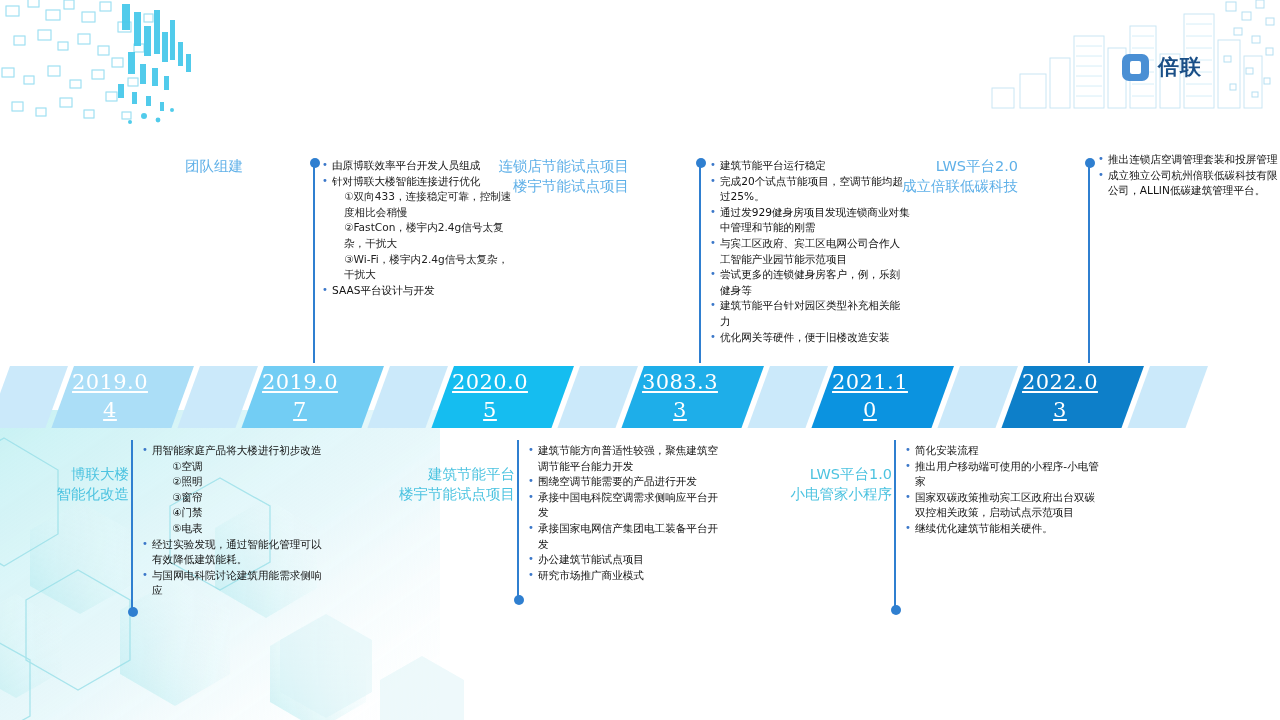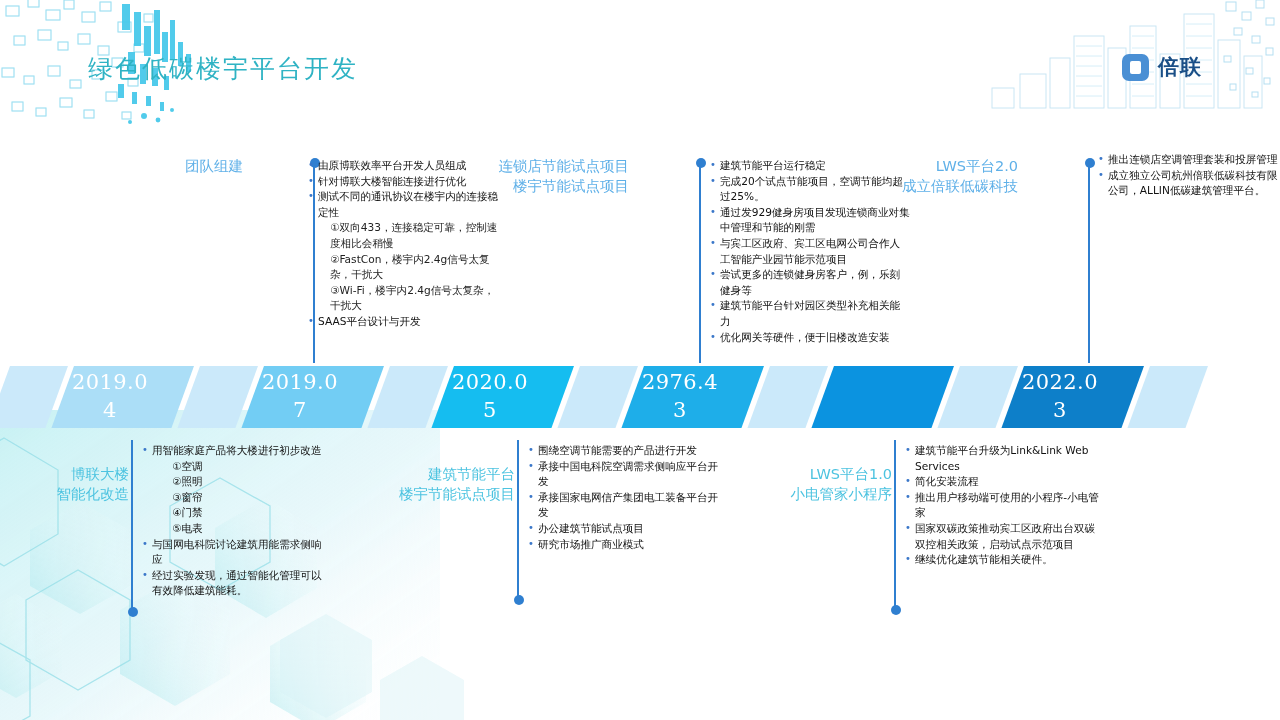--- a/index.html
+++ b/index.html
@@ -78,20 +78,21 @@
     position: absolute;
     top: 368px;
     width: 112px;
     text-align: center;
     color: #ffffff;
     font-size: 21px;
     line-height: 28px;
     font-family: "DejaVu Serif", "Liberation Serif", serif;
     letter-spacing: .4px;
     pointer-events: none;
+    text-decoration: underline;
   }
 
   .tl-head {
     position: absolute;
     text-align: right;
     color: #5fb0e8;
     font-size: 14.5px;
     line-height: 20px;
     white-space: pre-line;
     font-family: "DejaVu Sans", "Liberation Sans", sans-serif;
@@ -275,21 +276,20 @@
   </svg>
 
   <svg class="deco" id="deco-hex-b2" viewBox="0 0 260 190">
     <g fill="#d7f2f6" opacity=".8">
       <polygon points="30,70 76,44 122,70 122,122 76,148 30,122"></polygon>
       <polygon points="130,110 172,86 214,110 214,158 172,182 130,158"></polygon>
     </g>
   </svg>
 
   <div id="header">
-    <div id="page-title">绿色低碳楼宇平台开发</div>
     <div id="brand">
       <div id="brand-mark">
         <div class="inner"></div>
       </div>
       <div id="brand-name">倍联</div>
     </div>
   </div>
 
   <div id="band">
       <div class="band-slab" style="left: -2px; width: 58px; background: rgb(203, 233, 250);"></div>
@@ -304,25 +304,24 @@
       <div class="band-slab" style="left: 442px; width: 120px; background: rgb(21, 189, 240);"></div>
       <div class="band-slab" style="left: 632px; width: 120px; background: rgb(30, 174, 233);"></div>
       <div class="band-slab" style="left: 822px; width: 120px; background: rgb(11, 147, 224);"></div>
       <div class="band-slab" style="left: 1012px; width: 120px; background: rgb(13, 127, 201);"></div>
     </div>
 
   <div id="columns">
       <div class="tl-head" style="right: 1037px; top: 156px;">团队组建</div>
       <div class="tl-axis" style="left: 313px; top: 163px; height: 200px;"></div>
       <div class="tl-dot" style="left: 314px; top: 158px;"></div>
-      <div class="tl-body" style="left: 308px; top: 158px; width: 196px;">
+      <div class="tl-body" style="left: 322px; top: 158px; width: 196px;">
         <ul>
           <li>由原博联效率平台开发人员组成</li>
           <li>针对博联大楼智能连接进行优化</li>
-          <li>测试不同的通讯协议在楼宇内的连接稳定性</li>
           <li class="sub" style="list-style: none; padding-left: 22px; --no-bullet: 1;">①双向433，连接稳定可靠，控制速度相比会稍慢</li>
           <li class="sub" style="list-style: none; padding-left: 22px; --no-bullet: 1;">②FastCon，楼宇内2.4g信号太复杂，干扰大</li>
           <li class="sub" style="list-style: none; padding-left: 22px; --no-bullet: 1;">③Wi-Fi，楼宇内2.4g信号太复杂，干扰大</li>
           <li>SAAS平台设计与开发</li>
         </ul>
       </div>
       <div class="tl-head" style="right: 651px; top: 156px;">连锁店节能试点项目
 楼宇节能试点项目</div>
       <div class="tl-axis" style="left: 699px; top: 163px; height: 200px;"></div>
       <div class="tl-dot" style="left: 700px; top: 158px;"></div>
@@ -352,44 +351,44 @@
       <div class="tl-axis" style="left: 131px; top: 440px; height: 172px;"></div>
       <div class="tl-dot" style="left: 132px; top: 607px;"></div>
       <div class="tl-body" style="left: 142px; top: 443px; width: 185px;">
         <ul>
           <li>用智能家庭产品将大楼进行初步改造</li>
           <li class="sub-tight" style="list-style: none; padding-left: 30px; --no-bullet: 1;">①空调</li>
           <li class="sub-tight" style="list-style: none; padding-left: 30px; --no-bullet: 1;">②照明</li>
           <li class="sub-tight" style="list-style: none; padding-left: 30px; --no-bullet: 1;">③窗帘</li>
           <li class="sub-tight" style="list-style: none; padding-left: 30px; --no-bullet: 1;">④门禁</li>
           <li class="sub-tight" style="list-style: none; padding-left: 30px; --no-bullet: 1;">⑤电表</li>
+          <li>经过实验发现，通过智能化管理可以有效降低建筑能耗。</li>
           <li>与国网电科院讨论建筑用能需求侧响应</li>
-          <li>经过实验发现，通过智能化管理可以有效降低建筑能耗。</li>
         </ul>
       </div>
       <div class="tl-head bottom" style="right: 765px; top: 440px;">建筑节能平台
 楼宇节能试点项目</div>
       <div class="tl-axis" style="left: 517px; top: 440px; height: 160px;"></div>
       <div class="tl-dot" style="left: 518px; top: 595px;"></div>
       <div class="tl-body" style="left: 528px; top: 443px; width: 195px;">
         <ul>
+          <li>建筑节能方向普适性较强，聚焦建筑空调节能平台能力开发</li>
           <li>围绕空调节能需要的产品进行开发</li>
           <li>承接中国电科院空调需求侧响应平台开发</li>
           <li>承接国家电网信产集团电工装备平台开发</li>
           <li>办公建筑节能试点项目</li>
           <li>研究市场推广商业模式</li>
         </ul>
       </div>
       <div class="tl-head bottom" style="right: 388px; top: 440px;">LWS平台1.0
 小电管家小程序</div>
       <div class="tl-axis" style="left: 894px; top: 440px; height: 170px;"></div>
       <div class="tl-dot" style="left: 895px; top: 605px;"></div>
       <div class="tl-body" style="left: 905px; top: 443px; width: 195px;">
         <ul>
-          <li>建筑节能平台升级为Link&amp;Link Web Services</li>
           <li>简化安装流程</li>
           <li>推出用户移动端可使用的小程序-小电管家</li>
           <li>国家双碳政策推动宾工区政府出台双碳双控相关政策，启动试点示范项目</li>
           <li>继续优化建筑节能相关硬件。</li>
         </ul>
       </div>
     </div>
 
 <div class="band-label" style="left: 54px;">
       <div>2019.0</div>
@@ -397,20 +396,24 @@
     </div>
     <div class="band-label" style="left: 244px;">
       <div>2019.0</div>
       <div>7</div>
     </div>
     <div class="band-label" style="left: 434px;">
       <div>2020.0</div>
       <div>5</div>
     </div>
     <div class="band-label" style="left: 624px;">
-      <div>2976.4</div>
+      <div>3083.3</div>
       <div>3</div>
+    </div>
+    <div class="band-label" style="left: 814px;">
+      <div>2021.1</div>
+      <div>0</div>
     </div>
     <div class="band-label" style="left: 1004px;">
       <div>2022.0</div>
       <div>3</div>
     </div>
   </div>
 
 </body></html>

